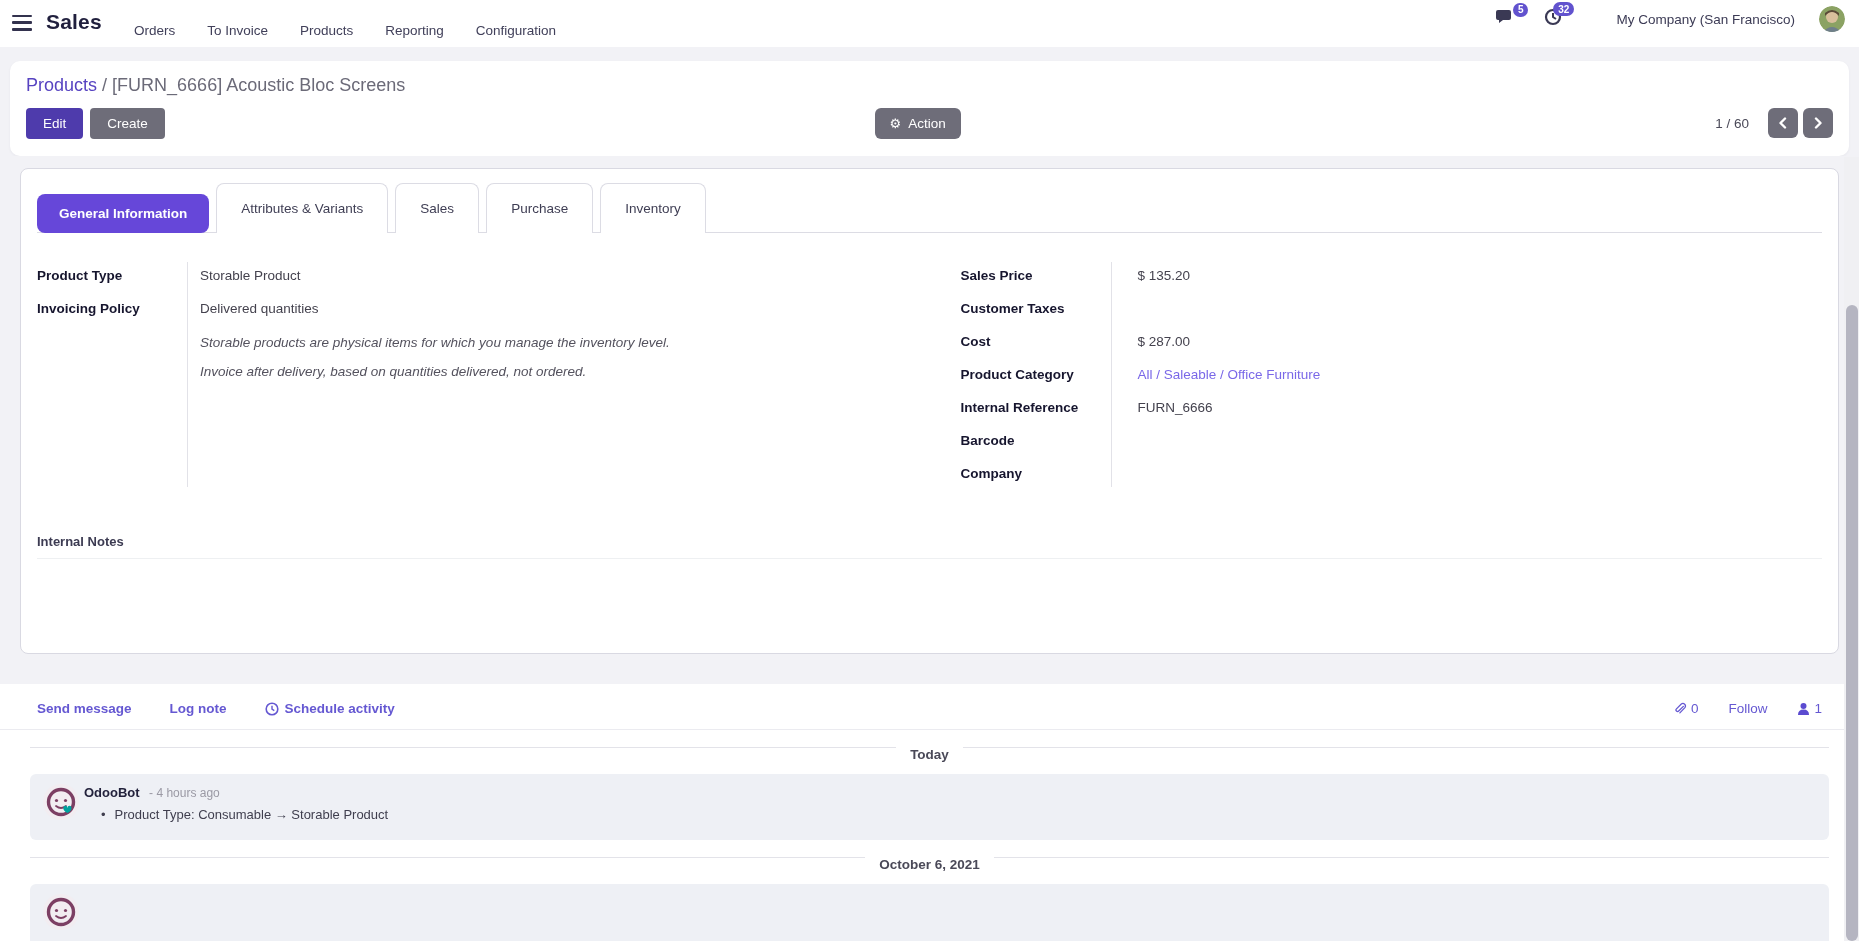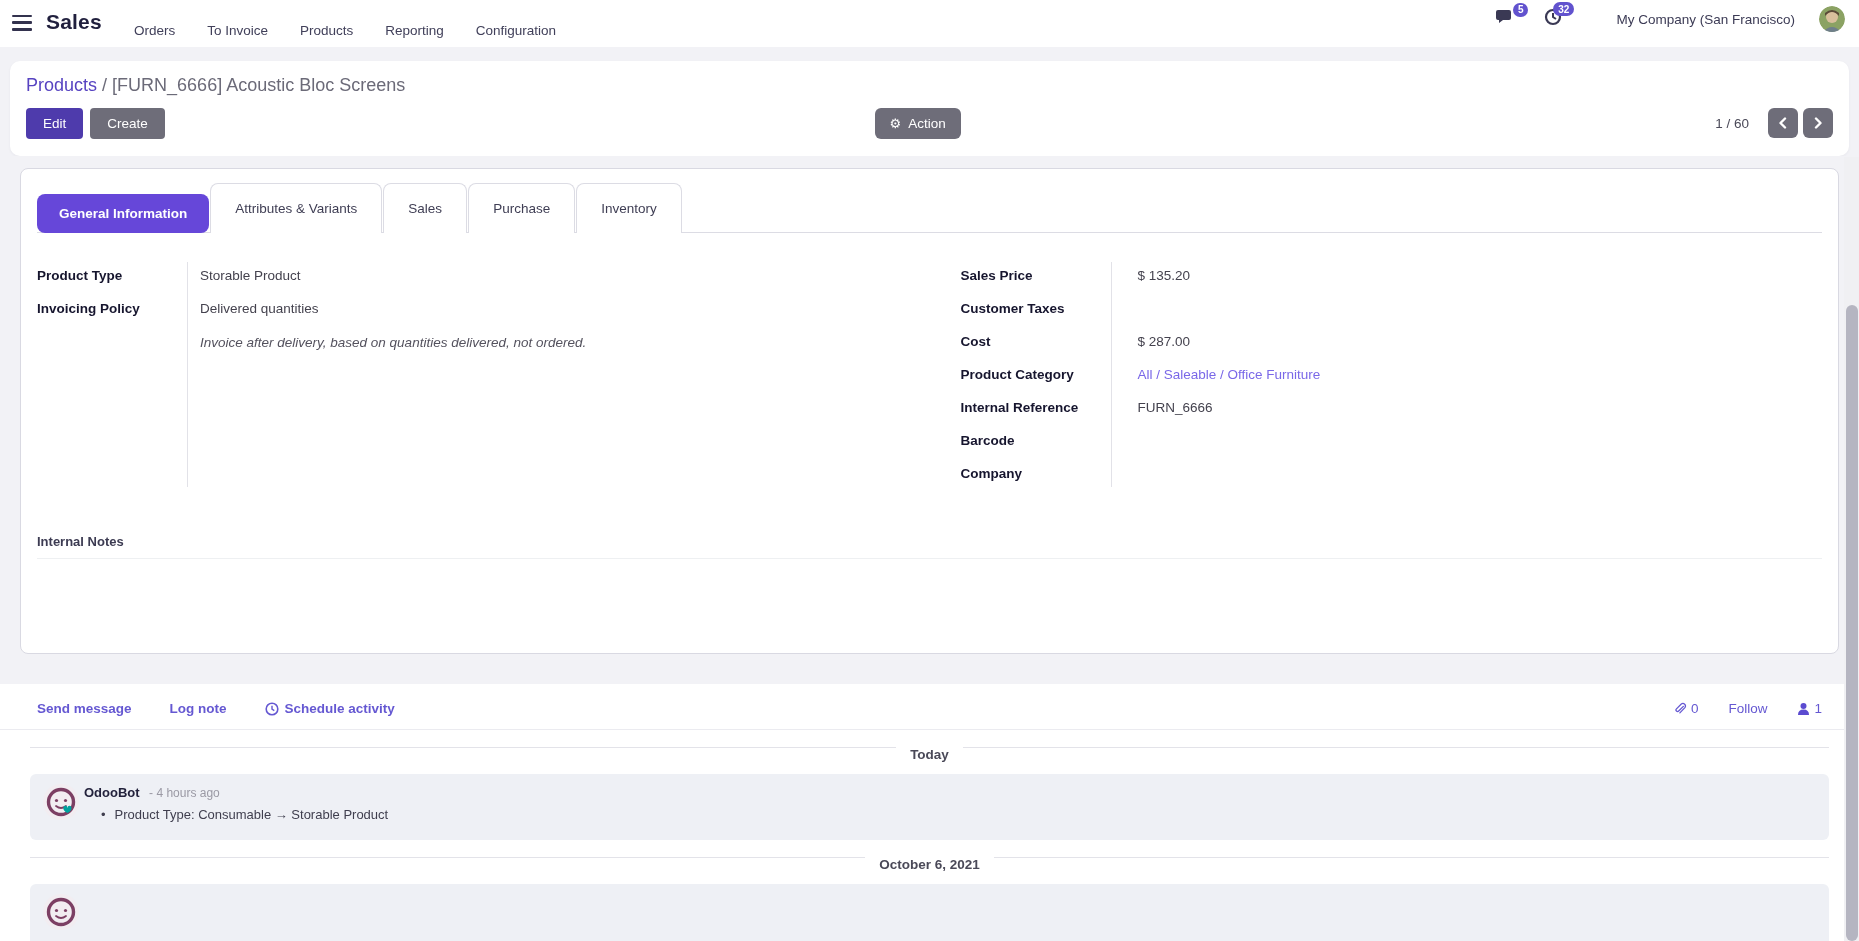--- a/index.html
+++ b/index.html
@@ -38,21 +38,21 @@
   .gear { font-size:13px; line-height:1; }
   .btn + .btn { margin-left:7px; }
   .pager { margin-left:auto; display:flex; align-items:center; gap:5px; }
   .pager-value { font-size:13.5px; color:#4a4958; margin-right:14px; }
   .pager-btn { width:30px; height:30px; background:#6e6d79; border:none; border-radius:6px;
                display:flex; align-items:center; justify-content:center; cursor:pointer; }
 
   
   .content-wrap { padding:12px 20px 16px; background:#f2f2f6; }
   .sheet { background:#fff; border:1px solid #d9d9e2; border-radius:8px; padding:14px 16px 16px; min-height:462px; }
-  .tabs { display:flex; gap:1px; border-bottom:1px solid #dcdce4; align-items:flex-end; padding-bottom:0; }
+  .tabs { display:flex; gap:7px; border-bottom:1px solid #dcdce4; align-items:flex-end; padding-bottom:0; }
   .tab { font-size:13.5px; padding:17px 24px; border-radius:8px 8px 0 0; cursor:pointer;
          color:#3f3e54; background:#fff; border:1px solid #dcdce4; border-bottom:none; margin-bottom:-1px;}
   .tab.active { background:#6647d9; color:#fff; font-weight:bold; border:none; border-radius:8px; padding:12px 22px; margin-bottom:-1px;}
   .tab-content { display:grid; grid-template-columns:1fr 1fr; column-gap:34px; padding-top:26px; }
   .field-group { position:relative; }
   .field-group .vline { position:absolute; left:150px; top:3px; bottom:3px; width:1px; background:#e2e2e8; }
   .fg-right { padding-left:14px; }
   .fg-right .vline { left:164px; }
   .field-row { display:grid; grid-template-columns:150px 1fr; min-height:33px; align-items:center; }
   .field-label { font-size:13.5px; font-weight:bold; color:#16152e; }
@@ -177,20 +177,21 @@
       <div class="field-group">
         <div class="vline"></div>
         <div class="field-row">
           <span class="field-label">Product Type</span>
           <span class="field-value">Storable Product</span>
         </div>
         <div class="field-row">
           <span class="field-label">Invoicing Policy</span>
           <span class="field-value">Delivered quantities</span>
         </div>
+        <div class="help-row">Storable products are physical items for which you manage the inventory level.</div>
         <div class="help-row">Invoice after delivery, based on quantities delivered, not ordered.</div>
       </div>
 
       <div class="field-group fg-right">
         <div class="vline"></div>
         <div class="field-row" style="grid-template-columns:164px 1fr">
           <span class="field-label">Sales Price</span>
           <span class="field-value">$ 135.20</span>
         </div>
         <div class="field-row" style="grid-template-columns:164px 1fr">

